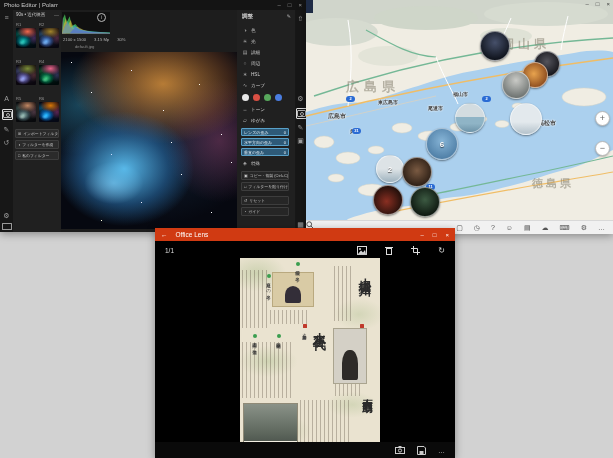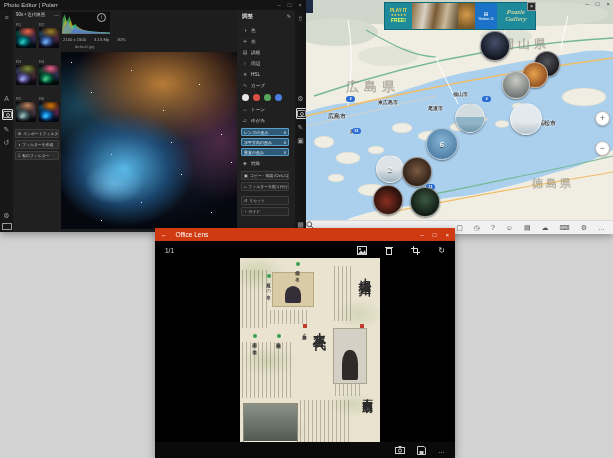--- a/index.html
+++ b/index.html
@@ -369,38 +369,20 @@
     <div class="mk mkblue" style="left:120px;top:128px;width:30px;height:30px;">
       <span class="cnt">6</span>
     </div>
     <div class="mk mkshore" style="left:70px;top:155px;width:26px;height:26px;">
       <span class="cnt">2</span>
     </div>
     <div class="mk mktorii" style="left:96px;top:157px;width:28px;height:28px;"></div>
     <div class="mk mkcar" style="left:67px;top:185px;width:28px;height:28px;"></div>
     <div class="mk mktrain" style="left:104px;top:187px;width:28px;height:28px;"></div>
 
-    <div class="banner">
-      <div class="bn-left">
-        <span class="p1">PLAY IT</span>
-        <span class="st">★★★★★</span>
-        <span class="p2">FREE!</span>
-      </div>
-      <div class="bn-col"></div>
-      <div class="bn-cat"></div>
-      <div class="bn-win">
-        <span class="lg">⊞</span>
-        <span class="tx">Windows 10</span>
-      </div>
-      <div class="bn-gal">
-        <span>Puzzle</span>
-        <span>Gallery</span>
-      </div>
-      <span class="bn-x">×</span>
-    </div>
 
     <span class="zbtn" style="top:111px;">+</span>
     <span class="zbtn" style="top:141px;">−</span>
 
     <div class="mtb">
       <span>▢</span>
       <span>◷</span>
       <span>?</span>
       <svg width="8" height="8" viewBox="0 0 8 8">
         <circle cx="3.2" cy="3.2" r="2.4" fill="none" stroke="#555" stroke-width="1"></circle>

